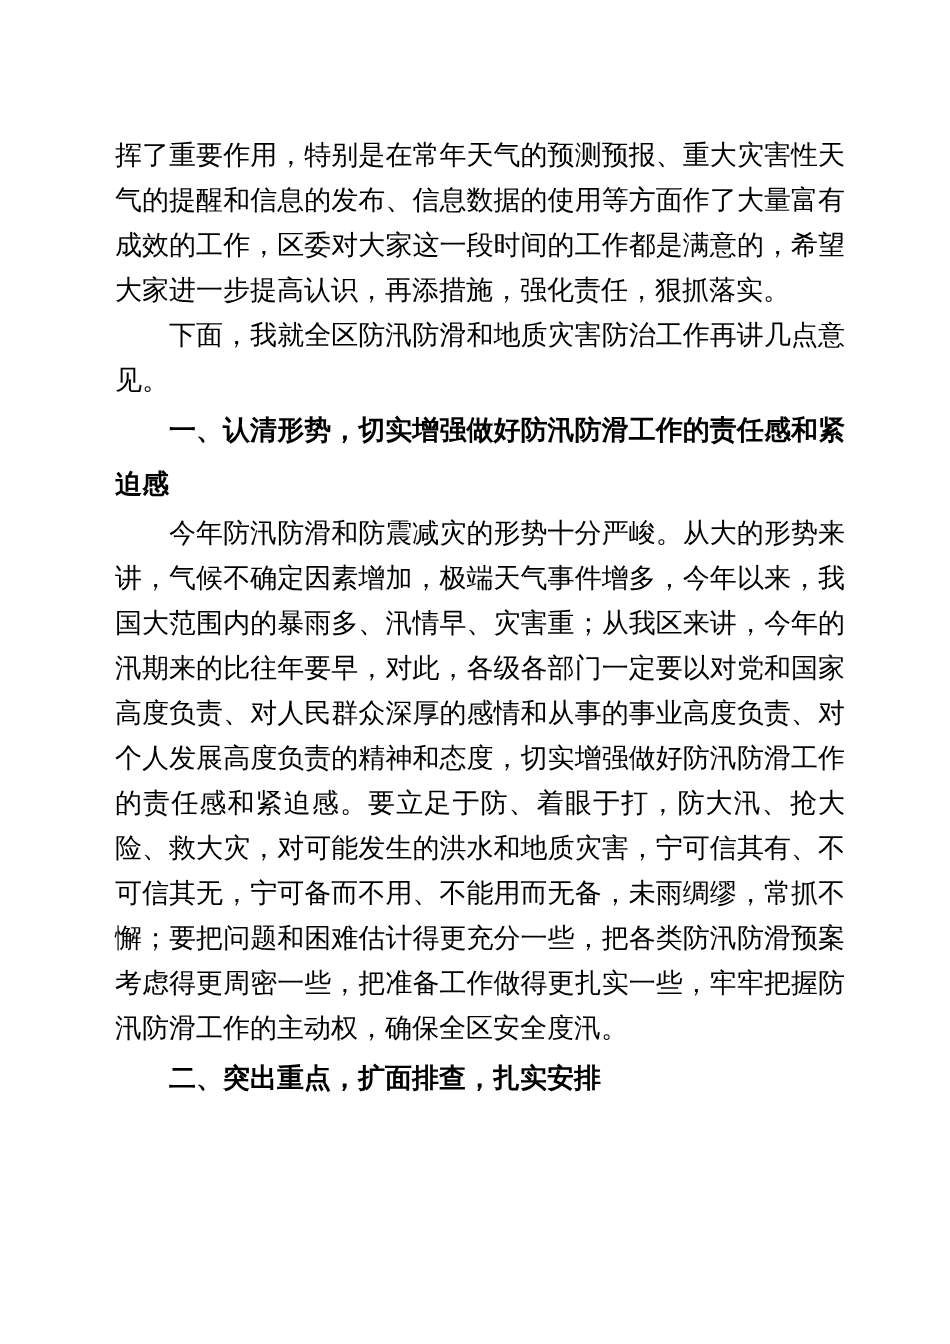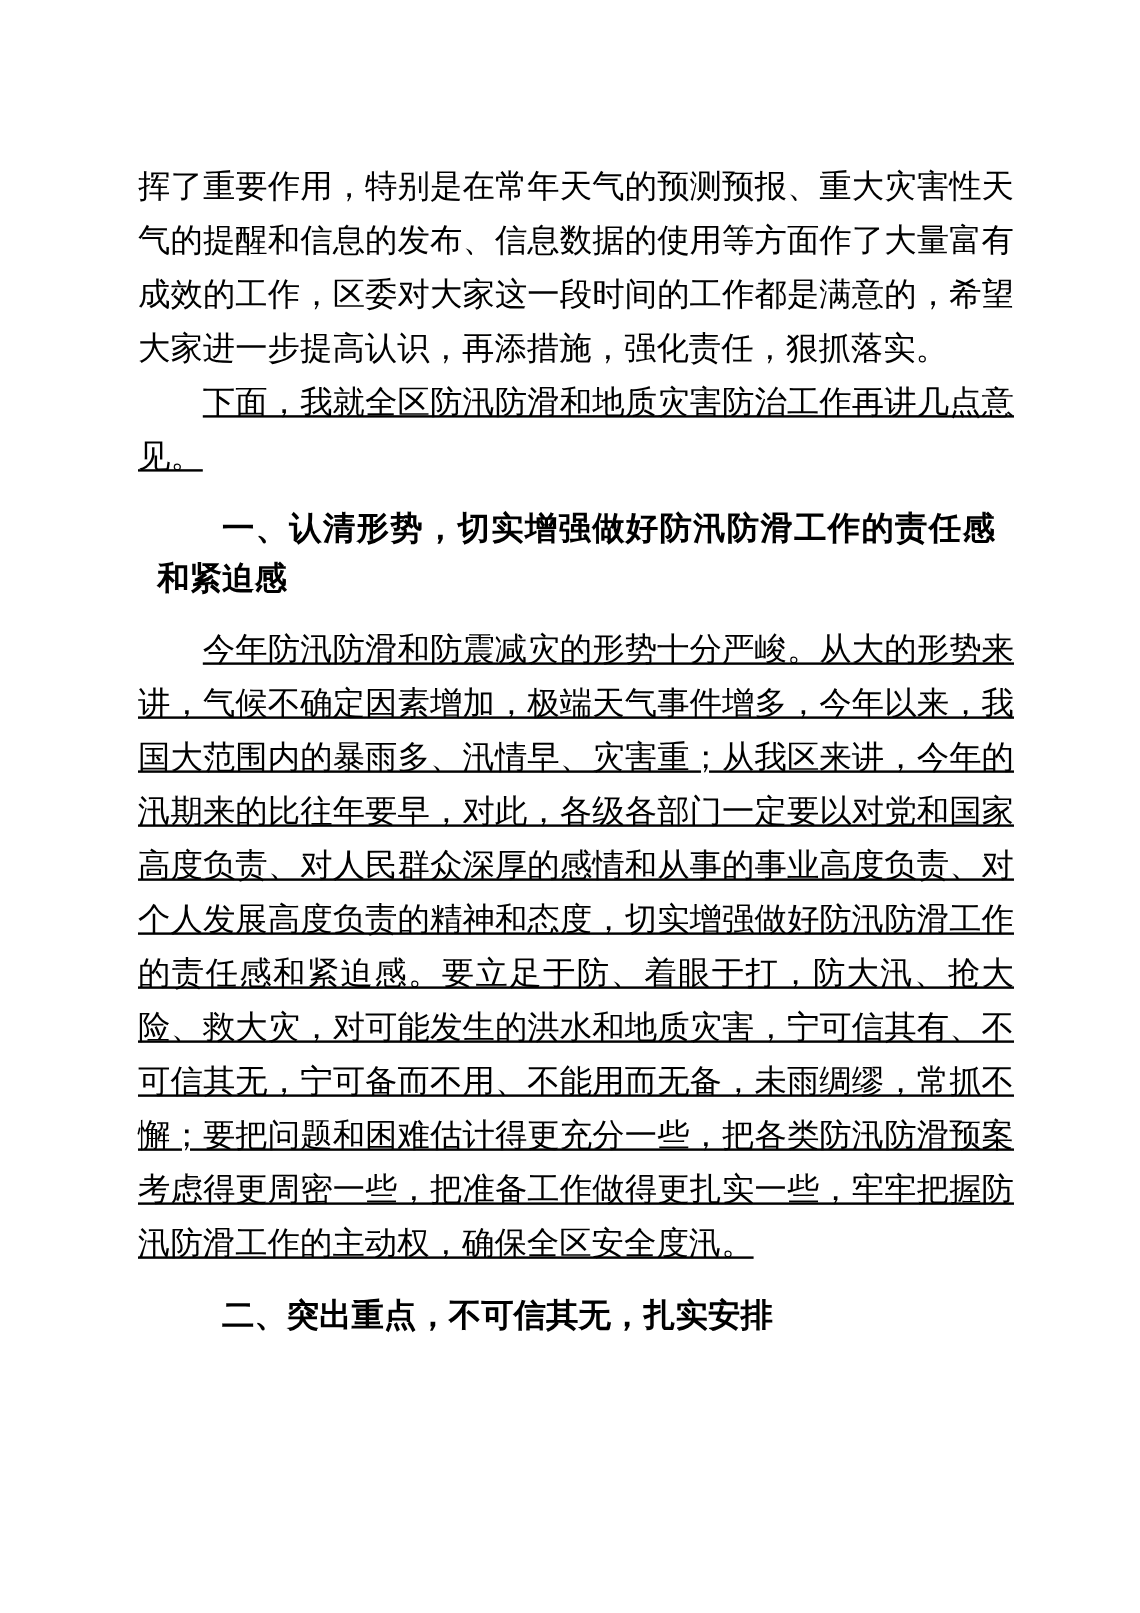--- a/index.html
+++ b/index.html
@@ -26,41 +26,40 @@
     font-weight: 400;
     font-size: 27px;
     line-height: 45px;
     text-align: justify;
     text-justify: inter-character;
     letter-spacing: 0px;
     color: #000000;
   }
   .para.indent {
     text-indent: 2em;
-    text-decoration: underline;
   }
   .heading {
-    margin: 16px;
+    margin: 0;
     font-family: "Liberation Sans", "DejaVu Sans", sans-serif;
     font-weight: 700;
     font-size: 27px;
-    line-height: 42px;
+    line-height: 54px;
     text-align: justify;
     text-justify: inter-character;
     text-indent: 2em;
     color: #000000;
   }
 </style>
 </head>
 <body>
 
 <div class="page">
   <p class="para">挥了重要作用，特别是在常年天气的预测预报、重大灾害性天气的提醒和信息的发布、信息数据的使用等方面作了大量富有成效的工作，区委对大家这一段时间的工作都是满意的，希望大家进一步提高认识，再添措施，强化责任，狠抓落实。</p>
 
   <p class="para indent">下面，我就全区防汛防滑和地质灾害防治工作再讲几点意见。</p>
 
   <h2 class="heading">一、认清形势，切实增强做好防汛防滑工作的责任感和紧迫感</h2>
 
   <p class="para indent">今年防汛防滑和防震减灾的形势十分严峻。从大的形势来讲，气候不确定因素增加，极端天气事件增多，今年以来，我国大范围内的暴雨多、汛情早、灾害重；从我区来讲，今年的汛期来的比往年要早，对此，各级各部门一定要以对党和国家高度负责、对人民群众深厚的感情和从事的事业高度负责、对个人发展高度负责的精神和态度，切实增强做好防汛防滑工作的责任感和紧迫感。要立足于防、着眼于打，防大汛、抢大险、救大灾，对可能发生的洪水和地质灾害，宁可信其有、不可信其无，宁可备而不用、不能用而无备，未雨绸缪，常抓不懈；要把问题和困难估计得更充分一些，把各类防汛防滑预案考虑得更周密一些，把准备工作做得更扎实一些，牢牢把握防汛防滑工作的主动权，确保全区安全度汛。</p>
 
-  <h2 class="heading">二、突出重点，不可信其无，扎实安排</h2>
+  <h2 class="heading">二、突出重点，扩面排查，扎实安排</h2>
 
 </div>
 
 </body></html>

